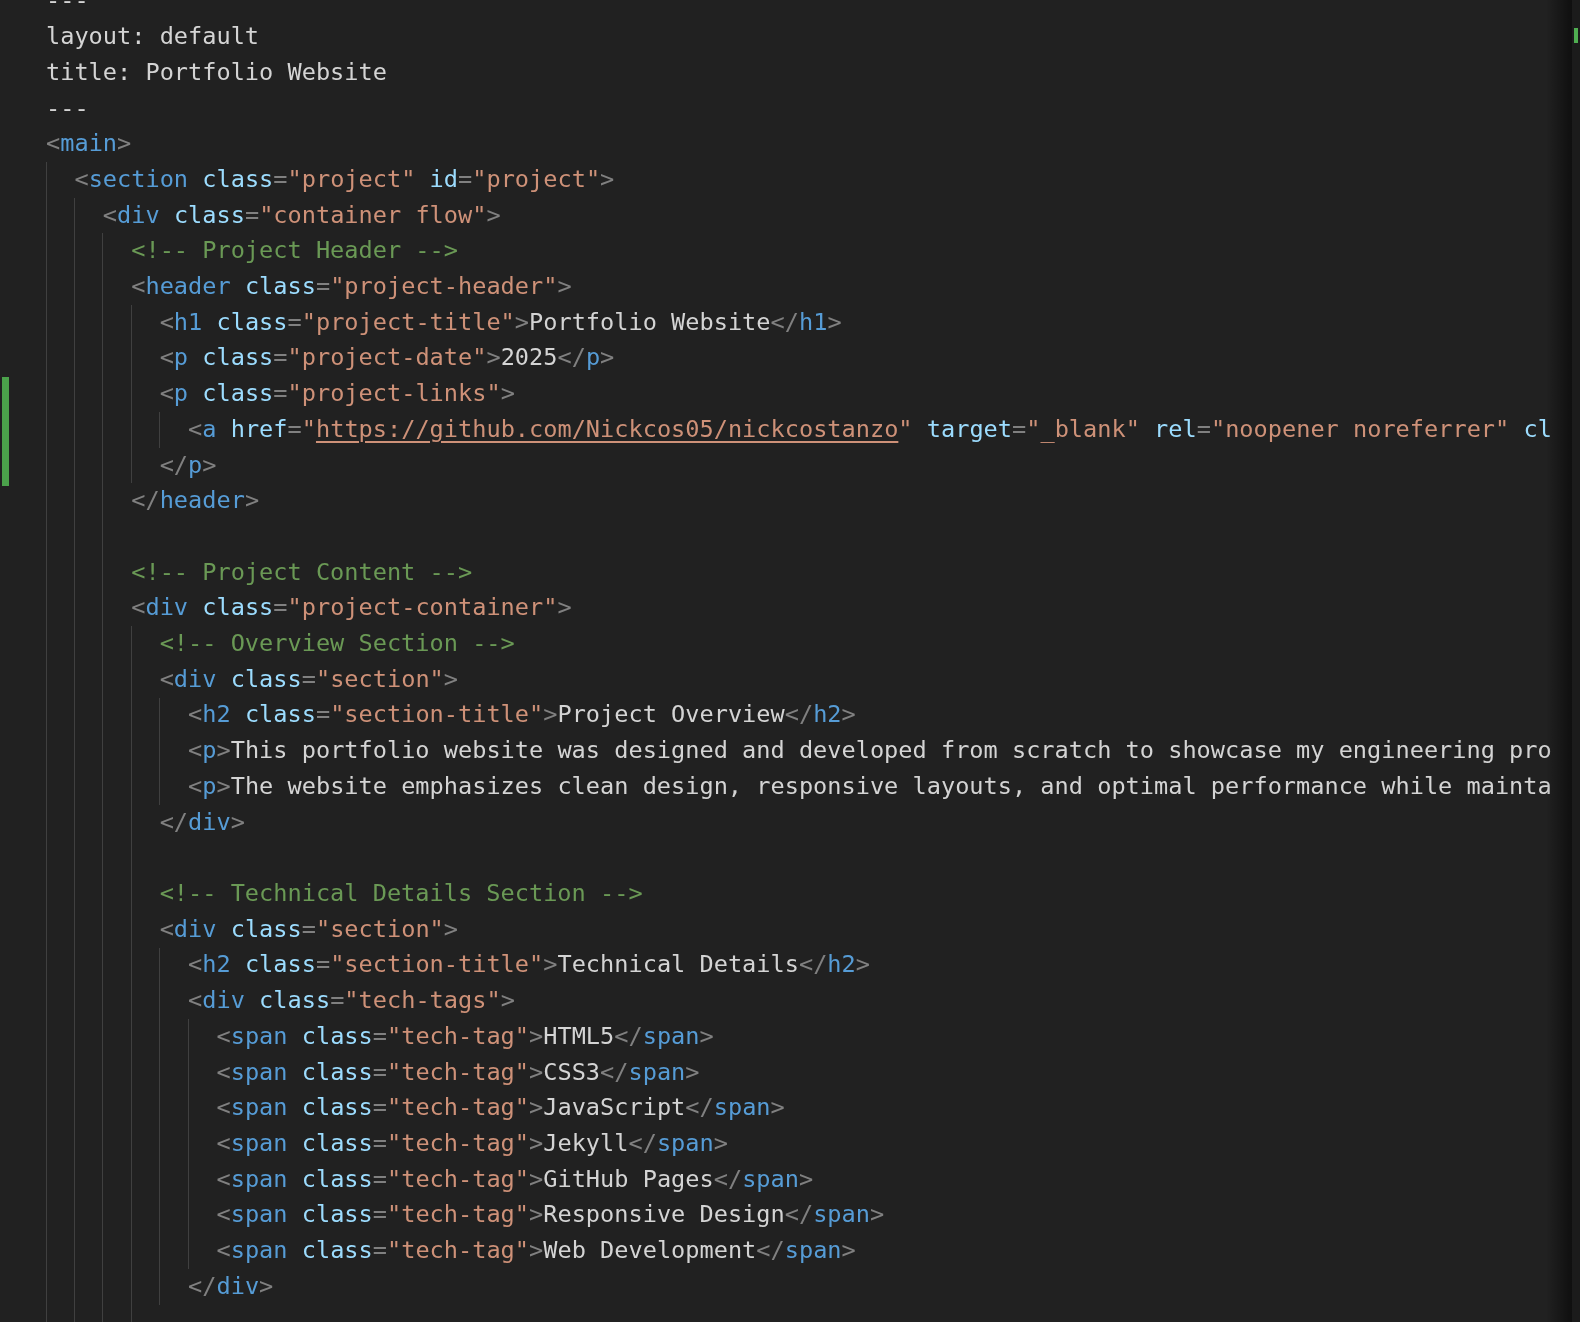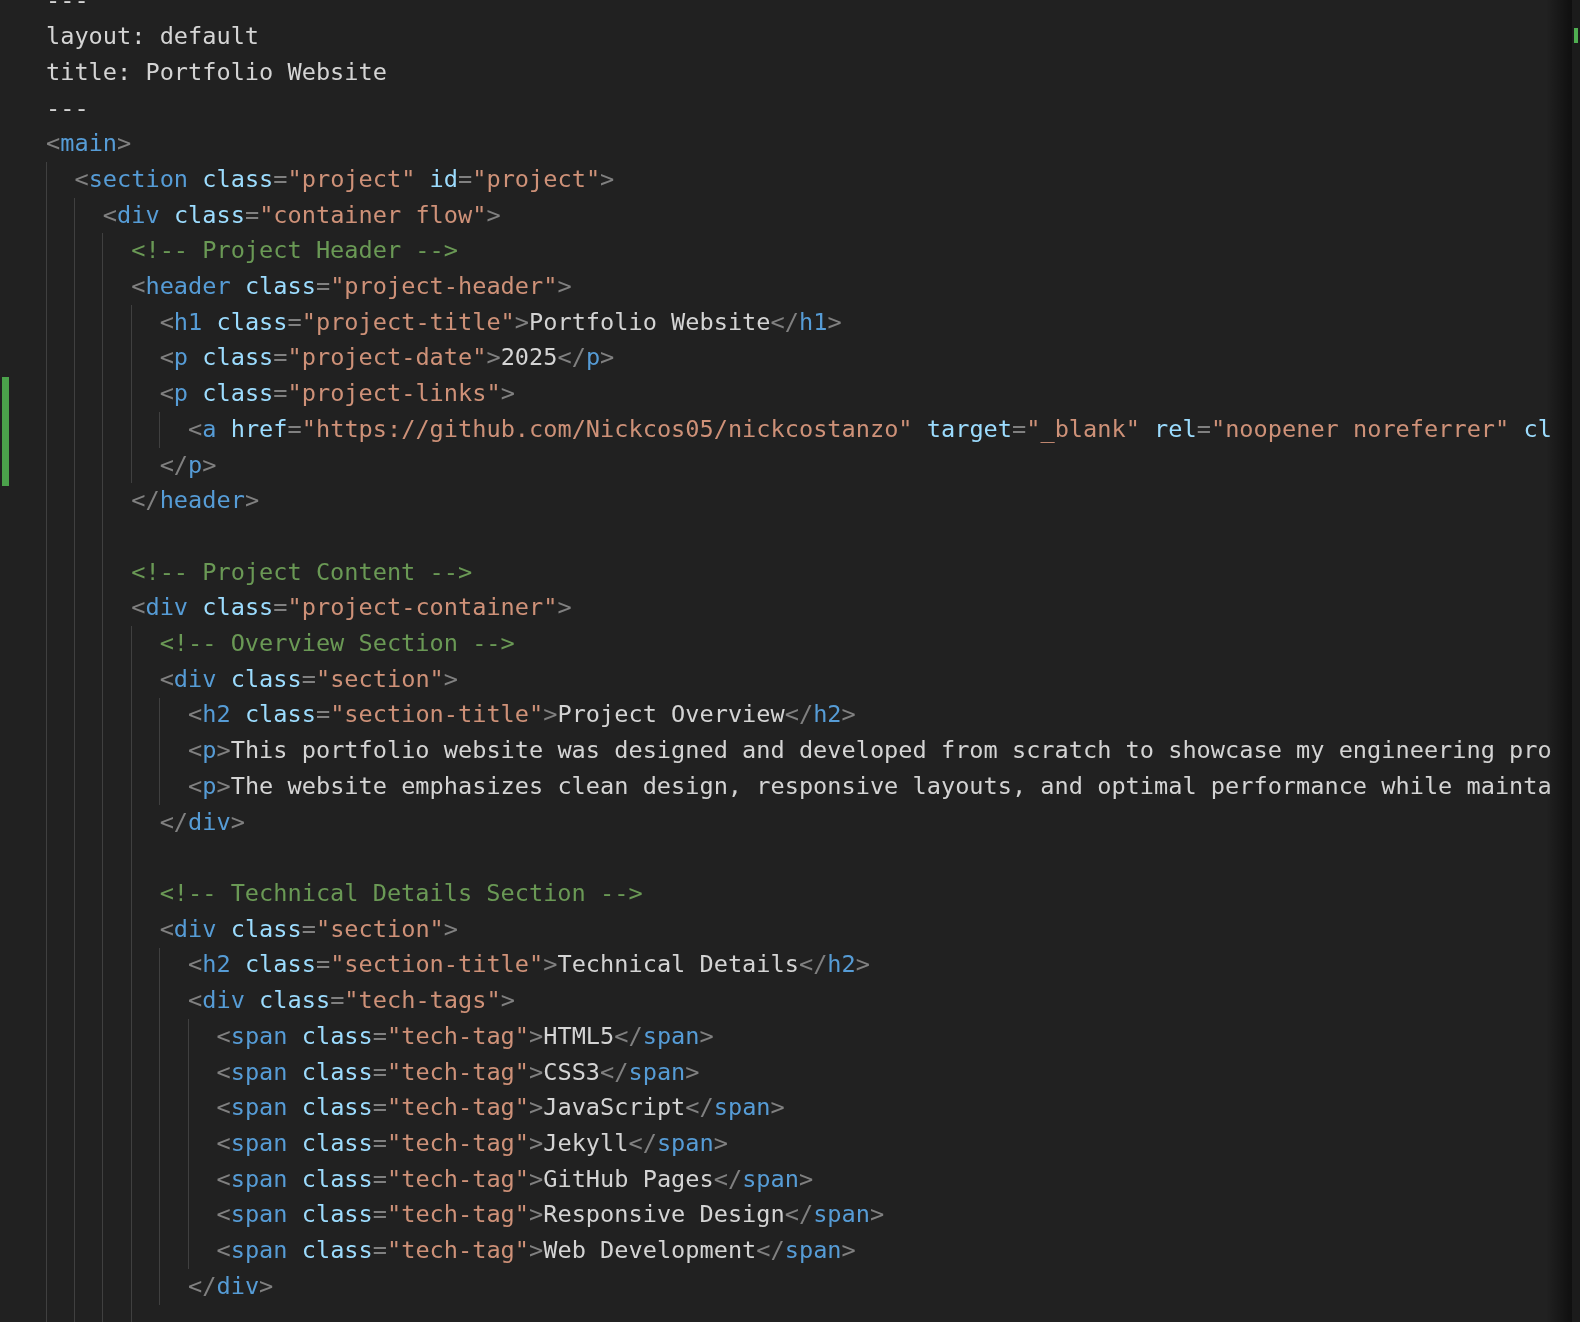--- a/index.html
+++ b/index.html
@@ -13,21 +13,21 @@
   #code{
     position:absolute;left:46px;top:-16.6px;right:0;
     font-size:23.6px;line-height:35.71px;
     white-space:pre;z-index:2;
   }
   .line{height:35.71px;white-space:pre;}
   .tk-p{color:var(--c-punct,#808080);}
   .tk-t{color:var(--c-tag,#569cd6);}
   .tk-a{color:var(--c-attr,#9cdcfe);}
   .tk-s{color:var(--c-str,#ce9178);}
-  .tk-u{color:var(--c-str,#ce9178);text-underline-offset:4px;text-decoration-thickness:1.5px;}
+  .tk-u{color:var(--c-str,#ce9178);text-decoration:underline;text-underline-offset:4px;text-decoration-thickness:1.5px;}
   .tk-c{color:var(--c-com,#6a9955);margin-top:20px;}
   .tk-x{color:var(--c-text,#d4d4d4);}
   
   .guide{position:absolute;width:1px;background:#404040;z-index:1;}
   
   .git-bar{
     position:absolute;left:2px;top:377px;width:7px;height:109px;
     background:var(--c-added,#4BA24B);z-index:3;
   }
   

